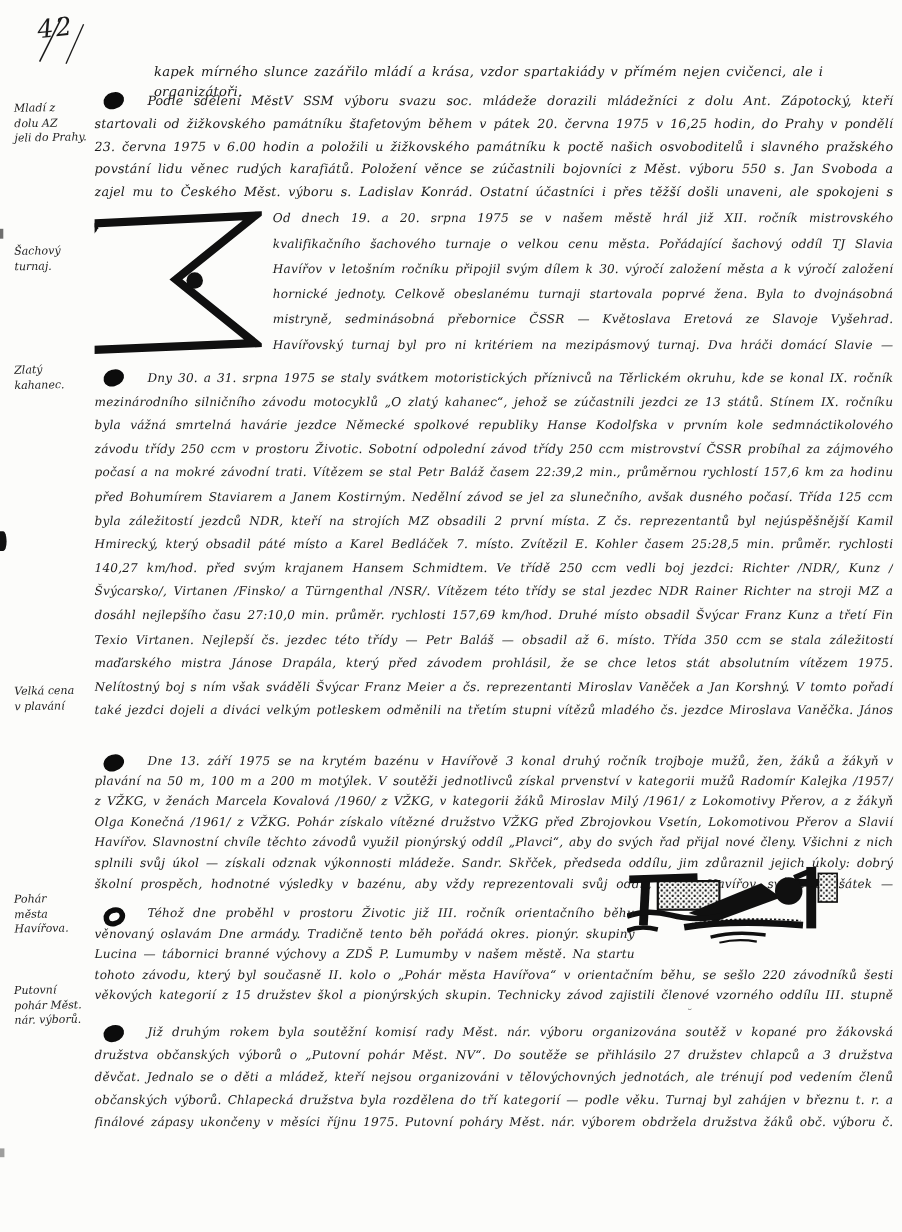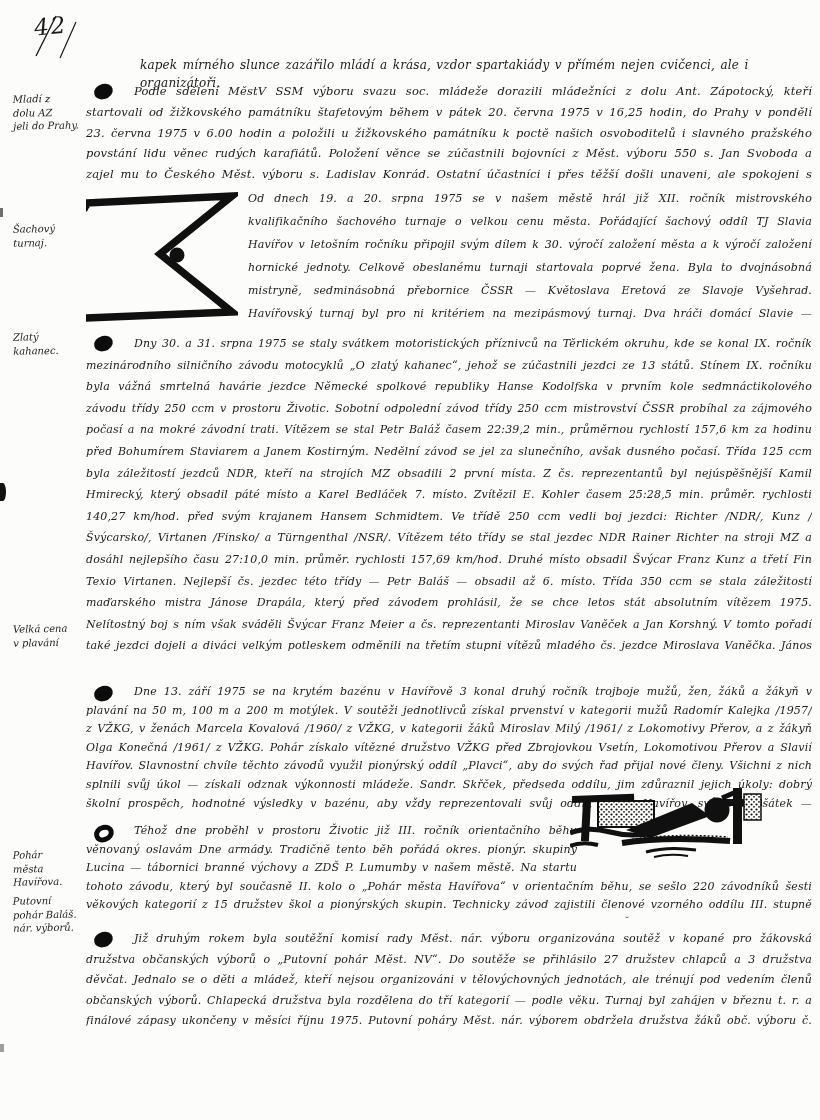--- a/index.html
+++ b/index.html
@@ -86,25 +86,25 @@
 
   <div class="margin-note" style="top:92px">Mladí z
 dolu AZ
 jeli do Prahy.</div>
   <div class="margin-note" style="top:222px">Šachový
 turnaj.</div>
   <div class="margin-note" style="top:330px">Zlatý
 kahanec.</div>
   <div class="margin-note" style="top:622px">Velká cena
 v plavání</div>
-  <div class="margin-note" style="top:848px">Pohár
+  <div class="margin-note" style="top:811px">Pohár
 města
 Havířova.</div>
   <div class="margin-note" style="top:894px">Putovní
-pohár Baláš.
+pohár Měst.
 nár. výborů.</div>
 
   <div class="section bulleted" id="sec1">
     <span class="bullet"></span>
     <span>Podle sdělení MěstV SSM výboru svazu soc. mládeže dorazili mládežníci z dolu Ant. Zápotocký, kteří startovali od žižkovského památníku štafetovým během v pátek 20. června 1975 v 16,25 hodin, do Prahy v pondělí 23. června 1975 v 6.00 hodin a položili u žižkovského památníku k poctě našich osvoboditelů i slavného pražského povstání lidu věnec rudých karafiátů. Položení věnce se zúčastnili bojovníci z Měst. výboru 550 s. Jan Svoboda a zajel mu to Českého Měst. výboru s. Ladislav Konrád. Ostatní účastníci i přes těžší došli unaveni, ale spokojeni s vědomím, že ve zdraví zdolali svůj nelehký úkol jako pozdrav celostátní spartakiádě.</span>
   </div>
 
   <div class="section" id="sec2">
     <span class="chess-float">
       <svg width="158" height="134" viewBox="0 0 158 134">

